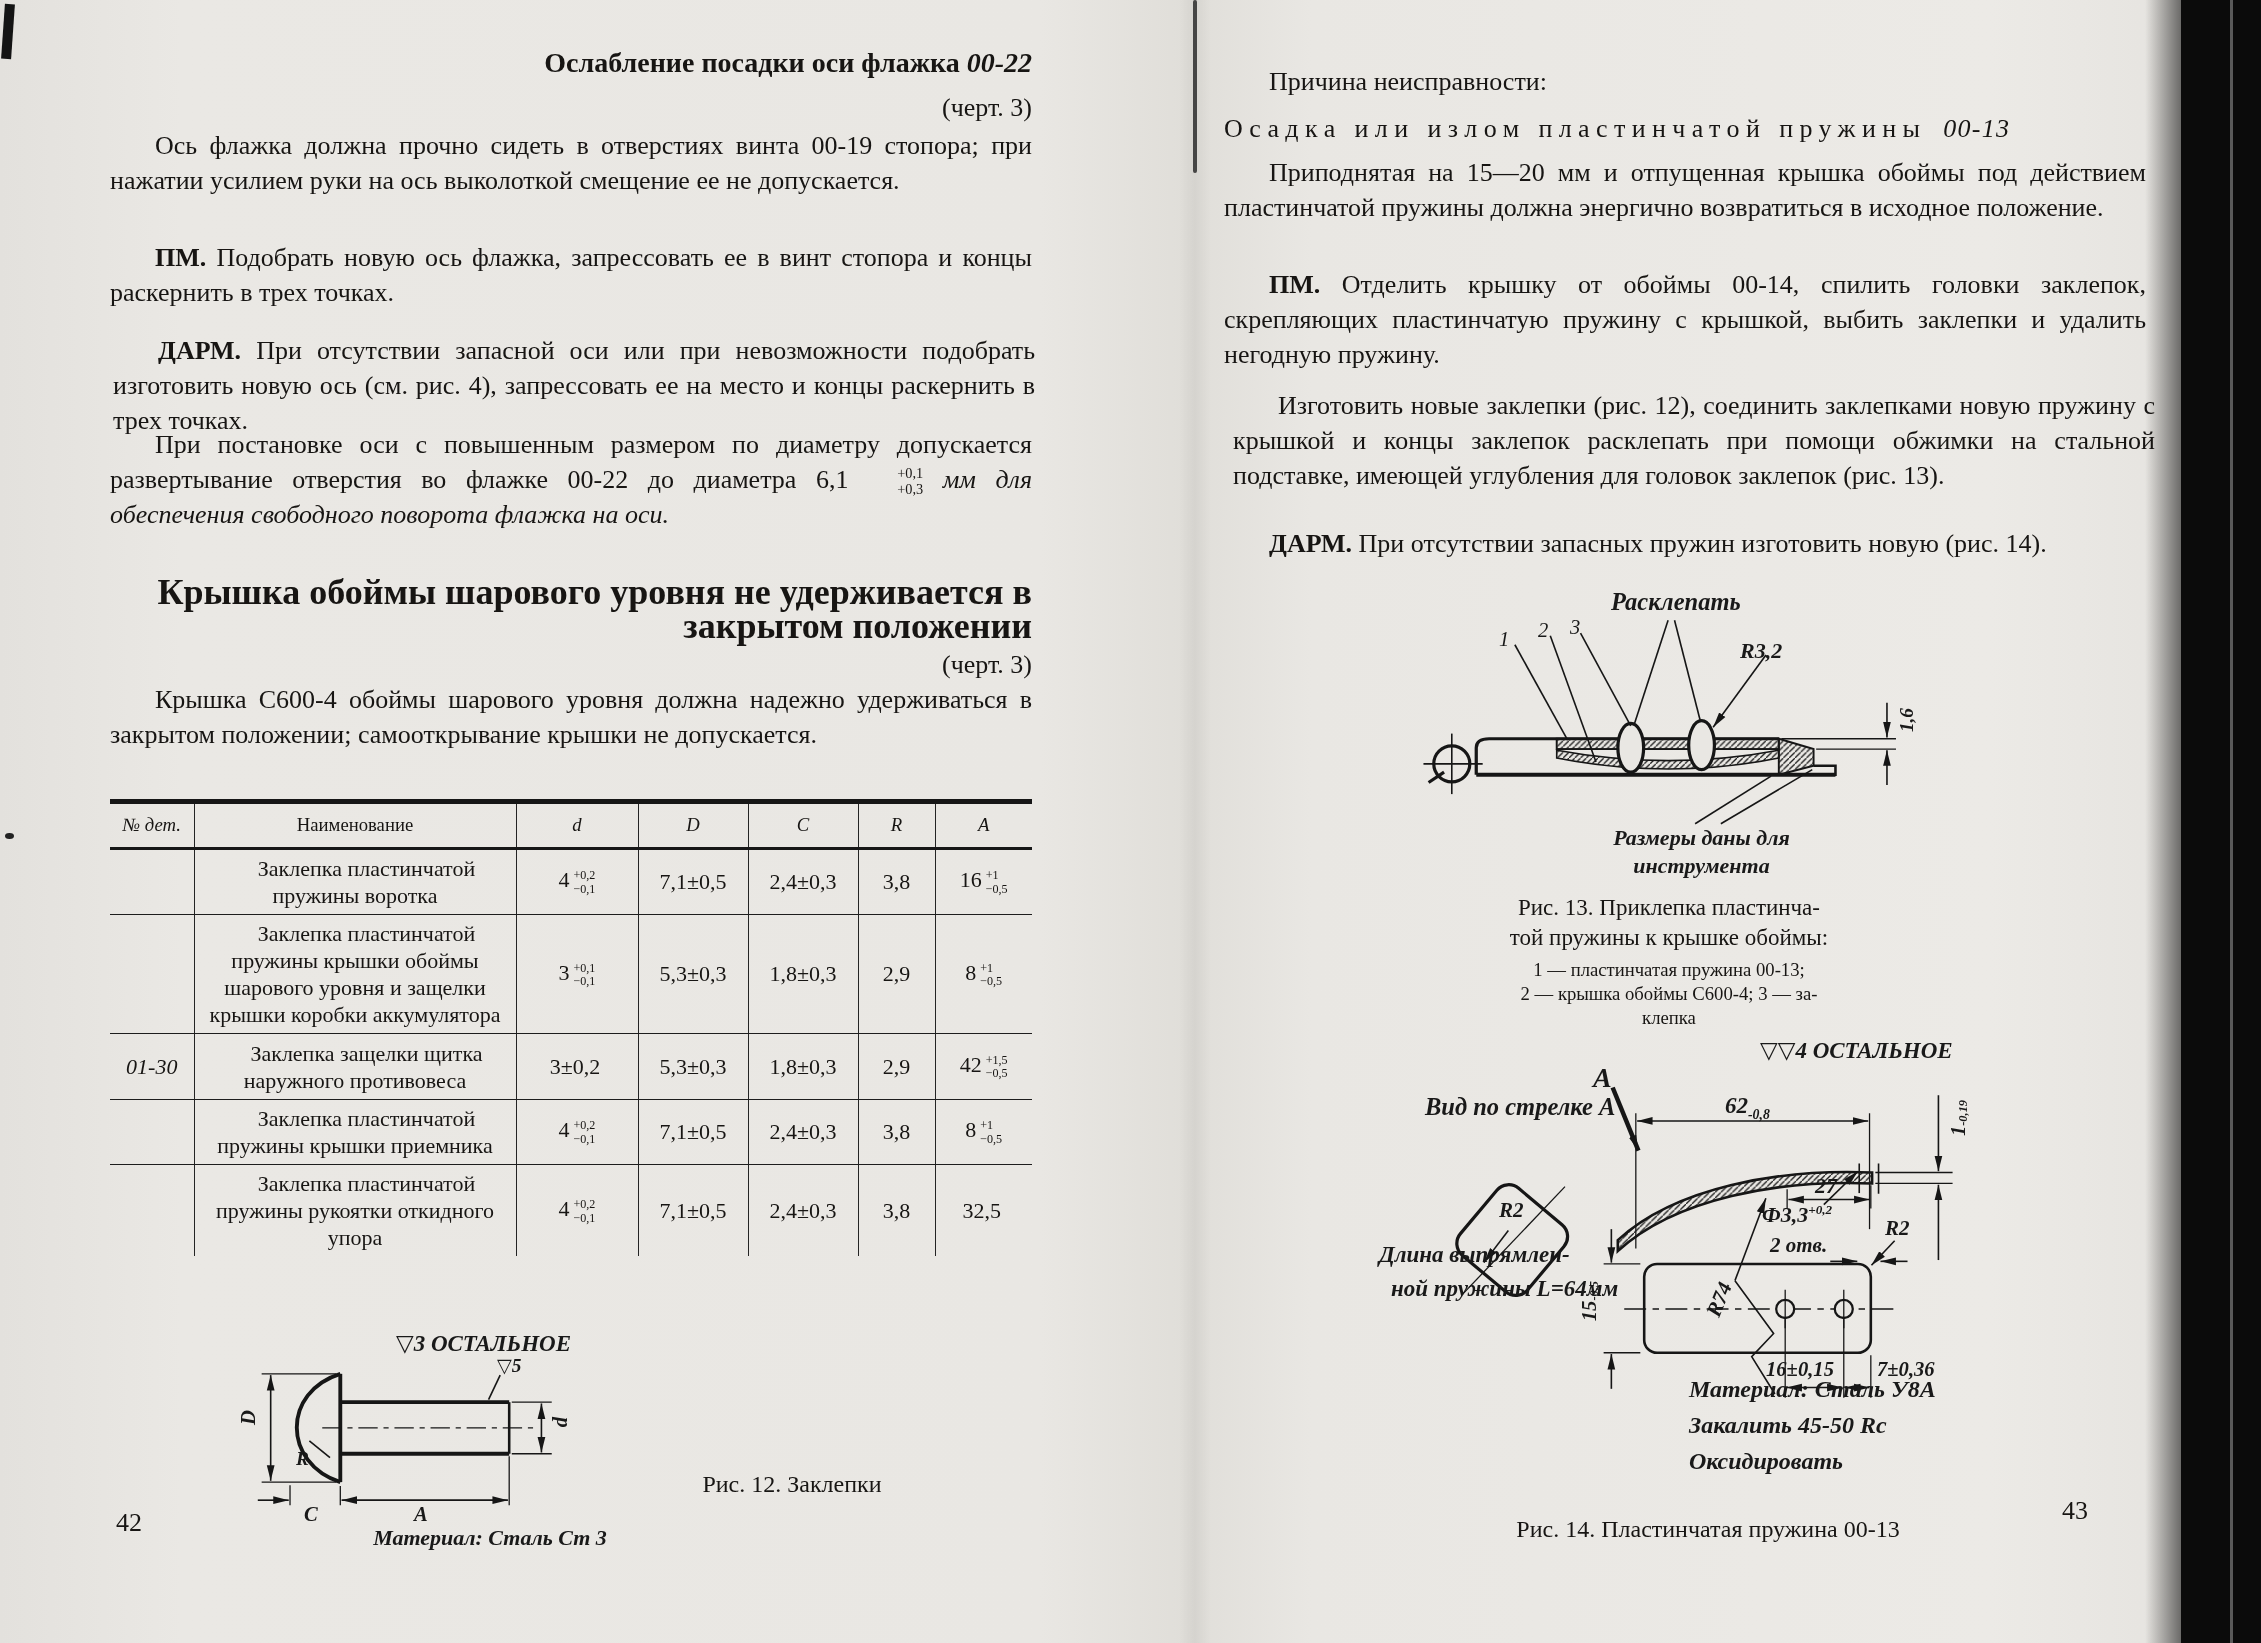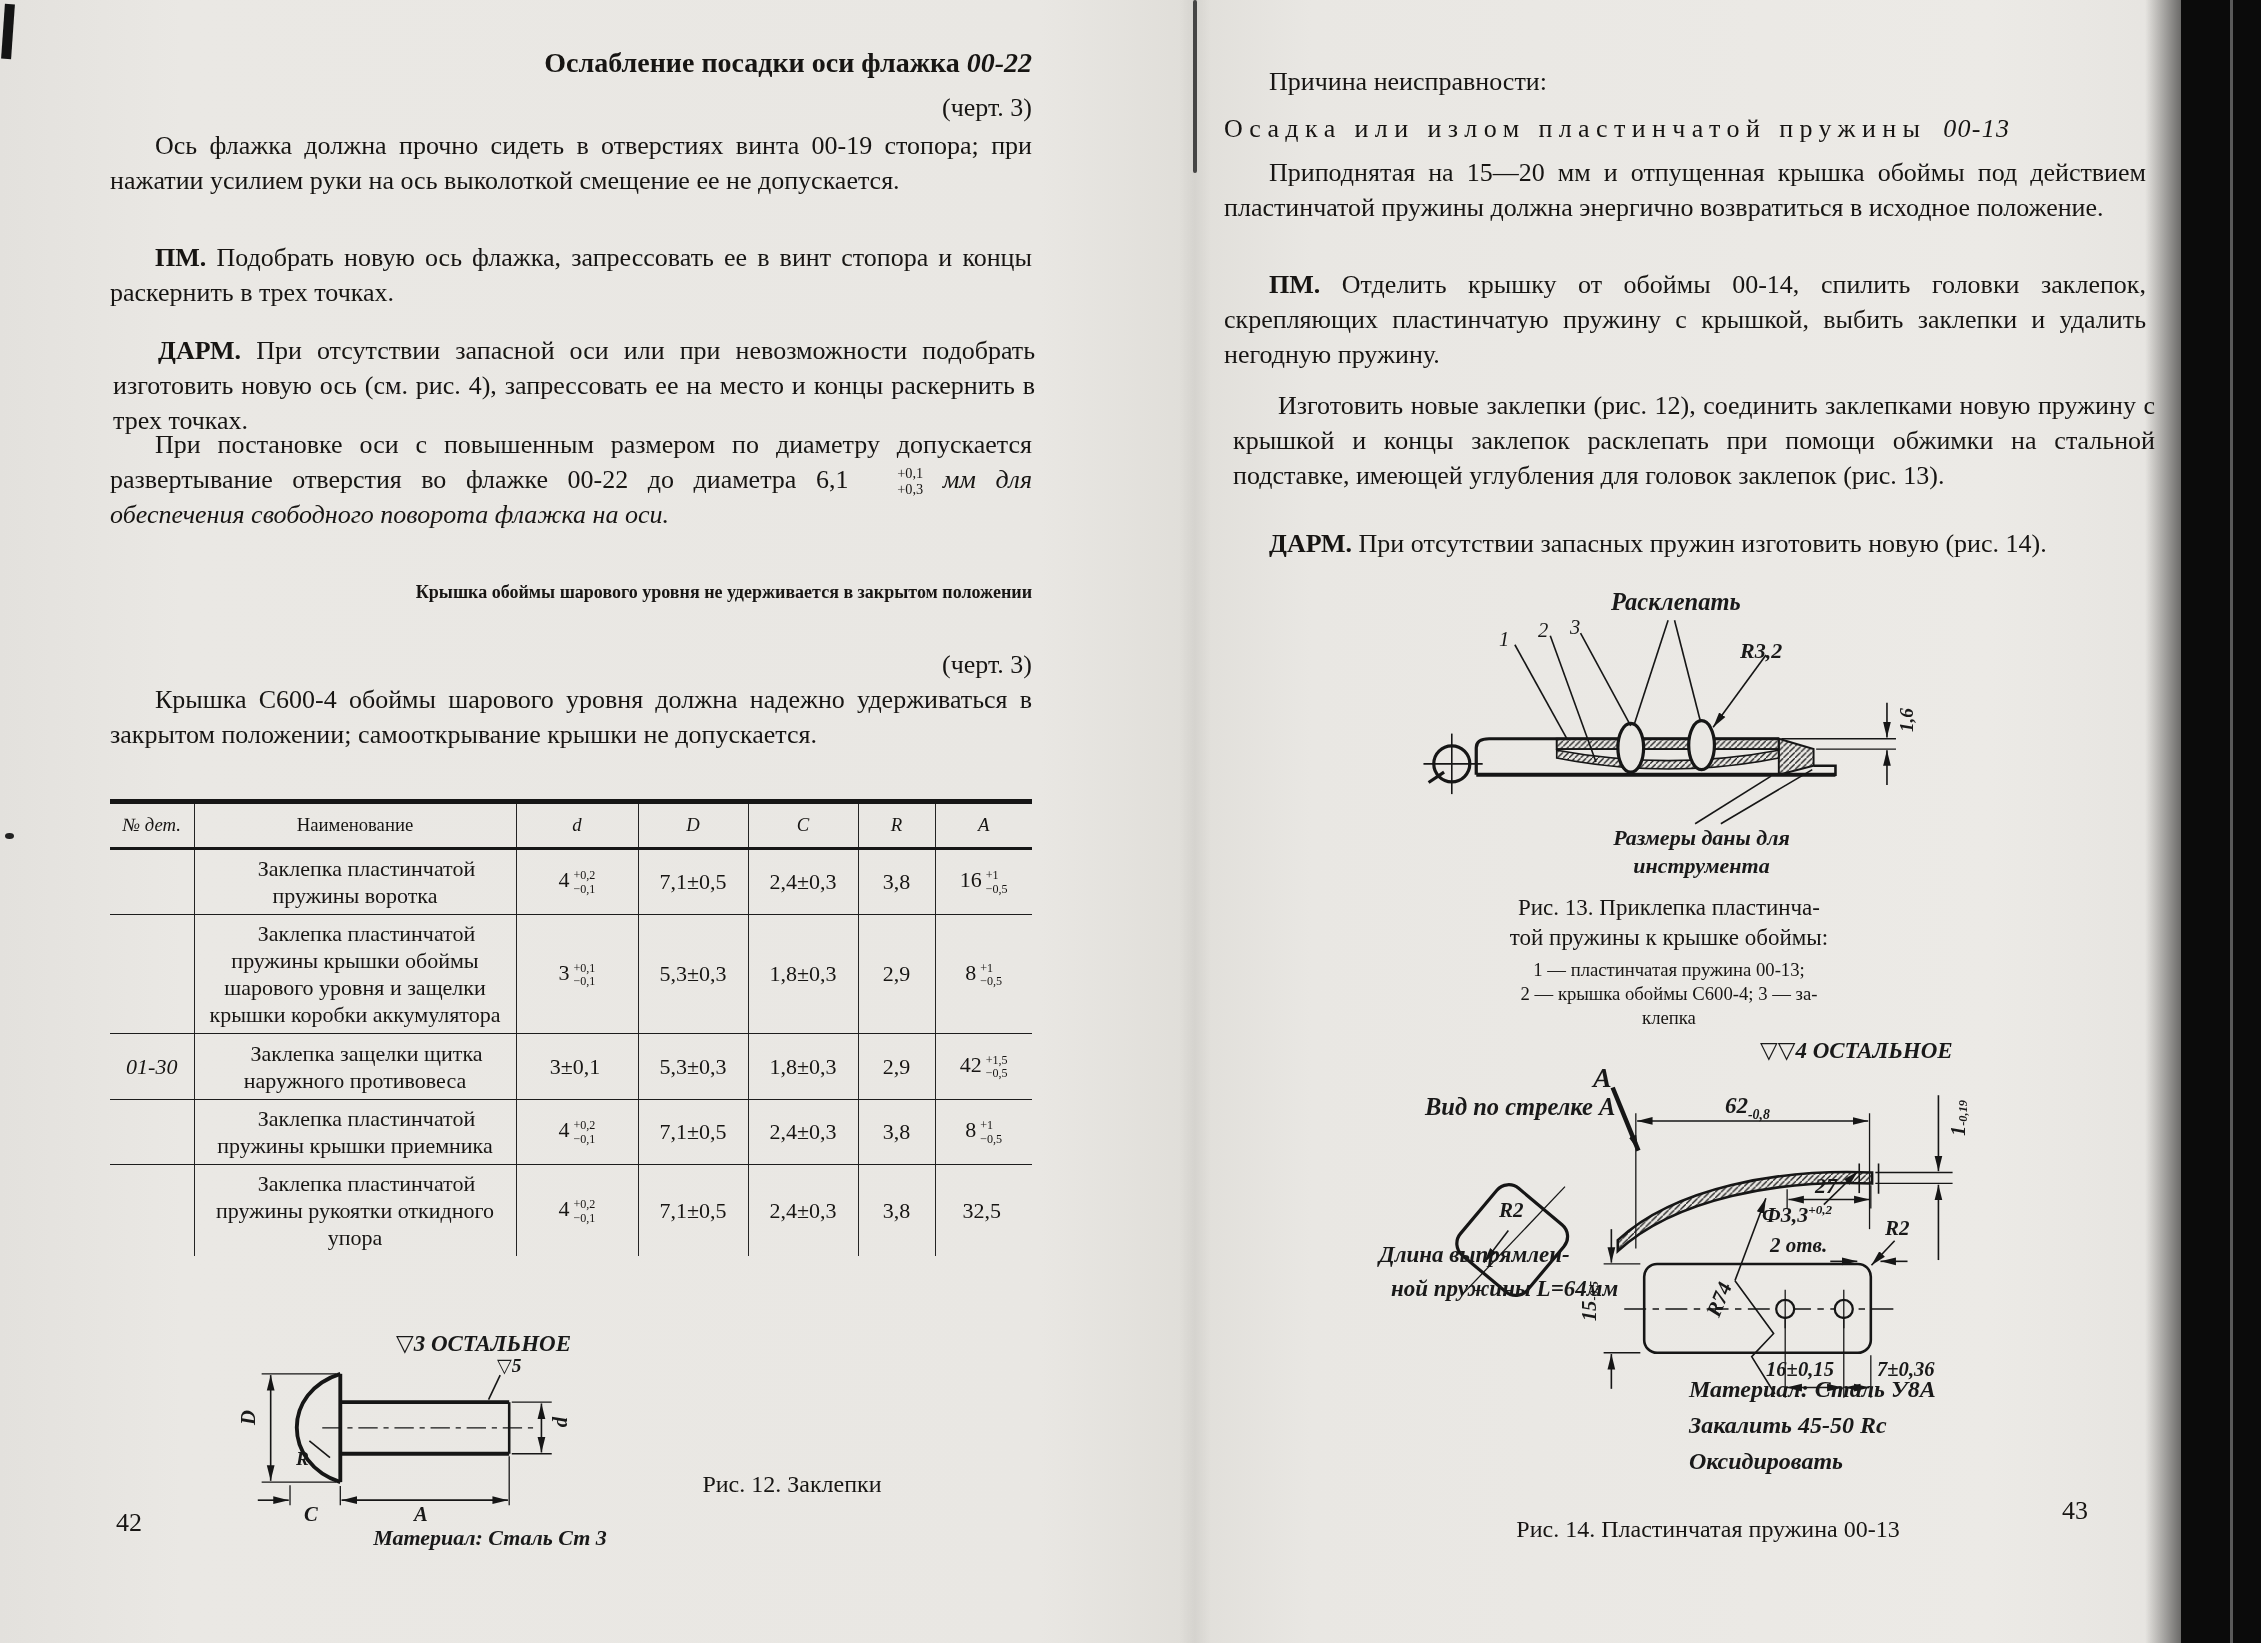--- a/index.html
+++ b/index.html
@@ -67,21 +67,21 @@
     </p>
 
     <p class="tb jp" style="left:96px;top:316px;width:922px;margin:17px">
       <span class="lead">ДАРМ.</span><span> При отсутствии запасной оси или при невозможности подобрать изготовить новую ось (см. рис. 4), запрессовать ее на место и концы раскернить в трех точках.</span>
     </p>
 
     <p class="tb jp" style="left:110px;top:427px;width:922px;margin:0">
       <span>При постановке оси с повышенным размером по диаметру допускается развертывание отверстия во флажке 00-22 до диаметра 6,1</span><span class="tolpair"><span>+0,1</span><span>+0,3</span></span><span class="pn"> мм для обеспечения свободного поворота флажка на оси.</span>
     </p>
 
-    <div class="tb hc" style="left:110px;top:575px;width:922px;font-size:18px;line-height:34px">Крышка обоймы шарового уровня не удерживается в закрытом положении</div>
+    <div class="tb hc" style="left:110px;top:575px;width:922px;font-size:36px;line-height:34px">Крышка обоймы шарового уровня не удерживается в закрытом положении</div>
     <div class="tb hc" style="left:110px;top:647px;width:922px;font-weight:normal">(черт. 3)</div>
 
     <p class="tb jp" style="left:110px;top:682px;width:922px;margin:0">Крышка С600-4 обоймы шарового уровня должна надежно удерживаться в закрытом положении; самооткрывание крышки не допускается.</p>
 
     <table class="riv" style="left:110px;top:799px;width:922px">
       <colgroup>
         <col style="width:84px">
           <col style="width:322px">
           <col style="width:122px">
         <col style="width:110px">
@@ -115,21 +115,21 @@
           <td class="name">Заклепка пластинчатой пружины крышки обоймы шарового уровня и защелки крышки коробки аккумулятора</td>
           <td><span>3</span><span class="tolpair"><span>+0,1</span><span>−0,1</span></span></td>
           <td>5,3±0,3</td>
           <td>1,8±0,3</td>
           <td>2,9</td>
           <td><span>8</span><span class="tolpair"><span>+1</span><span>−0,5</span></span></td>
         </tr>
         <tr>
           <td class="numc">01-30</td>
           <td class="name">Заклепка защелки щитка наружного противовеса</td>
-          <td><span>3±0,1</span><span class="tolpair"><span></span><span></span></span></td>
+          <td><span>3±0,2</span><span class="tolpair"><span></span><span></span></span></td>
           <td>5,3±0,3</td>
           <td>1,8±0,3</td>
           <td>2,9</td>
           <td><span>42</span><span class="tolpair"><span>+1,5</span><span>−0,5</span></span></td>
         </tr>
         <tr>
           <td class="numc"></td>
           <td class="name">Заклепка пластинчатой пружины крышки приемника</td>
           <td><span>4</span><span class="tolpair"><span>+0,2</span><span>−0,1</span></span></td>
           <td>7,1±0,5</td>

